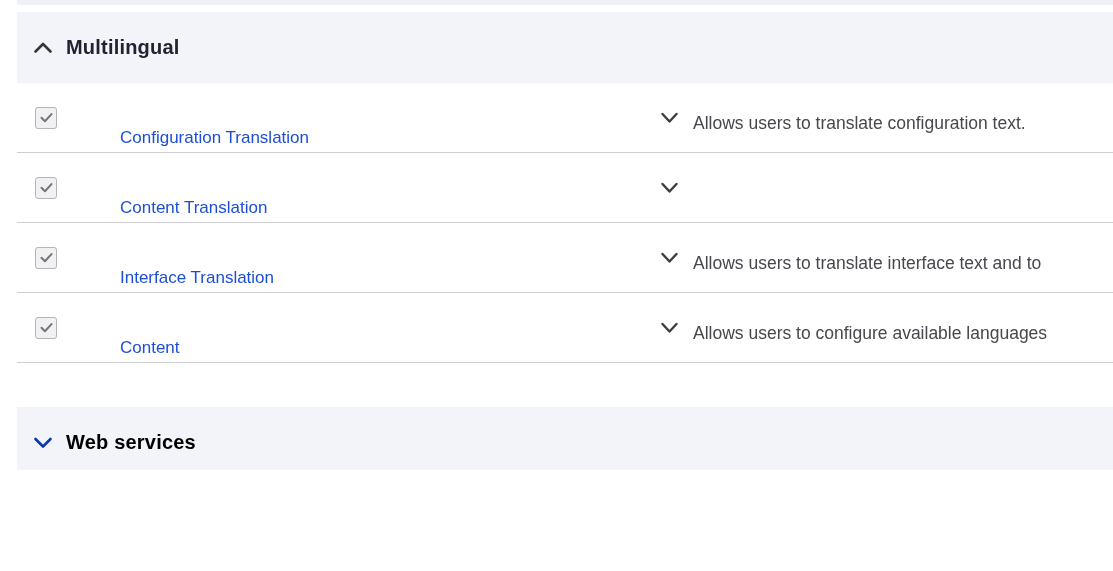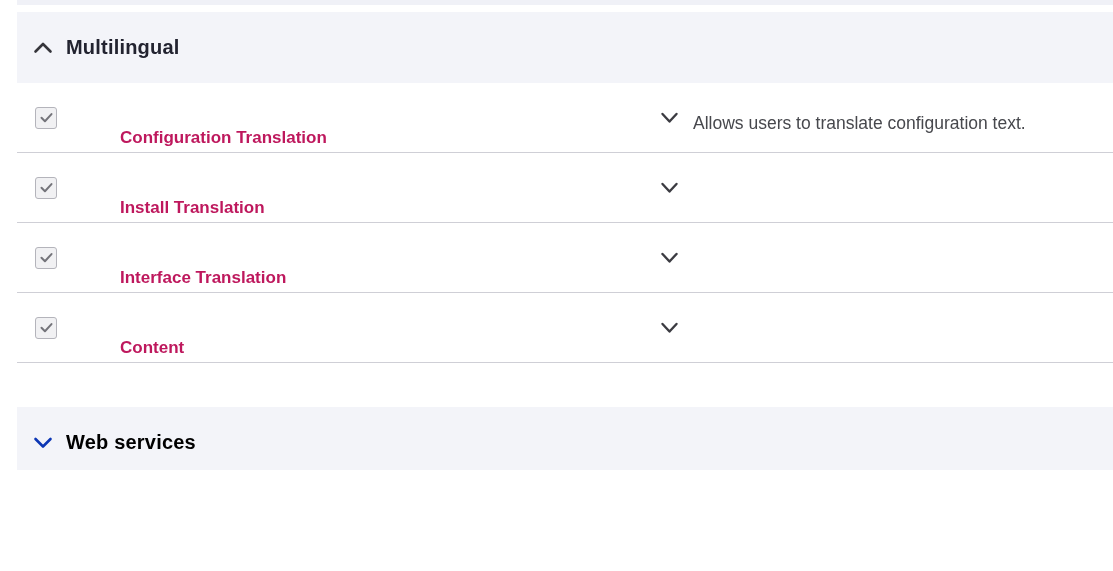--- a/index.html
+++ b/index.html
@@ -69,22 +69,22 @@
     border: 1px solid #b4b4bb;
     border-radius: 3px;
     display: flex;
     align-items: center;
     justify-content: center;
     cursor: default;
   }
   .cell-name {
     flex: 0 0 540px;
     font-size: 17px;
-    font-weight: bold;
-    color: #be185d;
+    font-weight: normal;
+    color: #1d4ed8;
     white-space: nowrap;
     margin-top: 40px;
   }
   .cell-desc {
     flex: 1 1 auto;
     display: flex;
     align-items: center;
     gap: 14px;
     white-space: nowrap;
     overflow: hidden;
@@ -147,57 +147,59 @@
     </div>
 
     <div class="module-row">
       <div class="cell-check">
         <div class="checkbox" role="checkbox" aria-checked="true">
           <svg width="15" height="15" viewBox="0 0 24 24">
             <polyline points="4,12.5 9.5,18 20,6.5" fill="none" stroke="#74747a" stroke-width="3.2" stroke-linecap="round" stroke-linejoin="round"></polyline>
           </svg>
         </div>
       </div>
-      <div class="cell-name">Install Translation</div>
+      <div class="cell-name">Content Translation</div>
       <div class="cell-desc">
         <svg class="row-chev" width="19" height="12" viewBox="0 0 19 12">
           <polyline points="2.5,2 9.5,9.5 16.5,2" fill="none" stroke="#3c3c42" stroke-width="2.4" stroke-linecap="round" stroke-linejoin="round"></polyline>
         </svg>
       </div>
     </div>
 
     <div class="module-row">
       <div class="cell-check">
         <div class="checkbox" role="checkbox" aria-checked="true">
           <svg width="15" height="15" viewBox="0 0 24 24">
             <polyline points="4,12.5 9.5,18 20,6.5" fill="none" stroke="#74747a" stroke-width="3.2" stroke-linecap="round" stroke-linejoin="round"></polyline>
           </svg>
         </div>
       </div>
       <div class="cell-name">Interface Translation</div>
       <div class="cell-desc">
         <svg class="row-chev" width="19" height="12" viewBox="0 0 19 12">
           <polyline points="2.5,2 9.5,9.5 16.5,2" fill="none" stroke="#3c3c42" stroke-width="2.4" stroke-linecap="round" stroke-linejoin="round"></polyline>
         </svg>
+        <span class="desc-text">Allows users to translate interface text and to</span>
       </div>
     </div>
 
     <div class="module-row">
       <div class="cell-check">
         <div class="checkbox" role="checkbox" aria-checked="true">
           <svg width="15" height="15" viewBox="0 0 24 24">
             <polyline points="4,12.5 9.5,18 20,6.5" fill="none" stroke="#74747a" stroke-width="3.2" stroke-linecap="round" stroke-linejoin="round"></polyline>
           </svg>
         </div>
       </div>
       <div class="cell-name">Content</div>
       <div class="cell-desc">
         <svg class="row-chev" width="19" height="12" viewBox="0 0 19 12">
           <polyline points="2.5,2 9.5,9.5 16.5,2" fill="none" stroke="#3c3c42" stroke-width="2.4" stroke-linecap="round" stroke-linejoin="round"></polyline>
         </svg>
+        <span class="desc-text">Allows users to configure available languages</span>
       </div>
     </div>
 
   </div>
 
   <div class="section-band band-webservices">
     <svg class="chev" width="20" height="13" viewBox="0 0 20 13">
       <polyline points="2.5,3 10,10.5 17.5,3" fill="none" stroke="#0c36b5" stroke-width="2.6" stroke-linecap="round" stroke-linejoin="round"></polyline>
     </svg>
     <span class="band-title">Web services</span>

